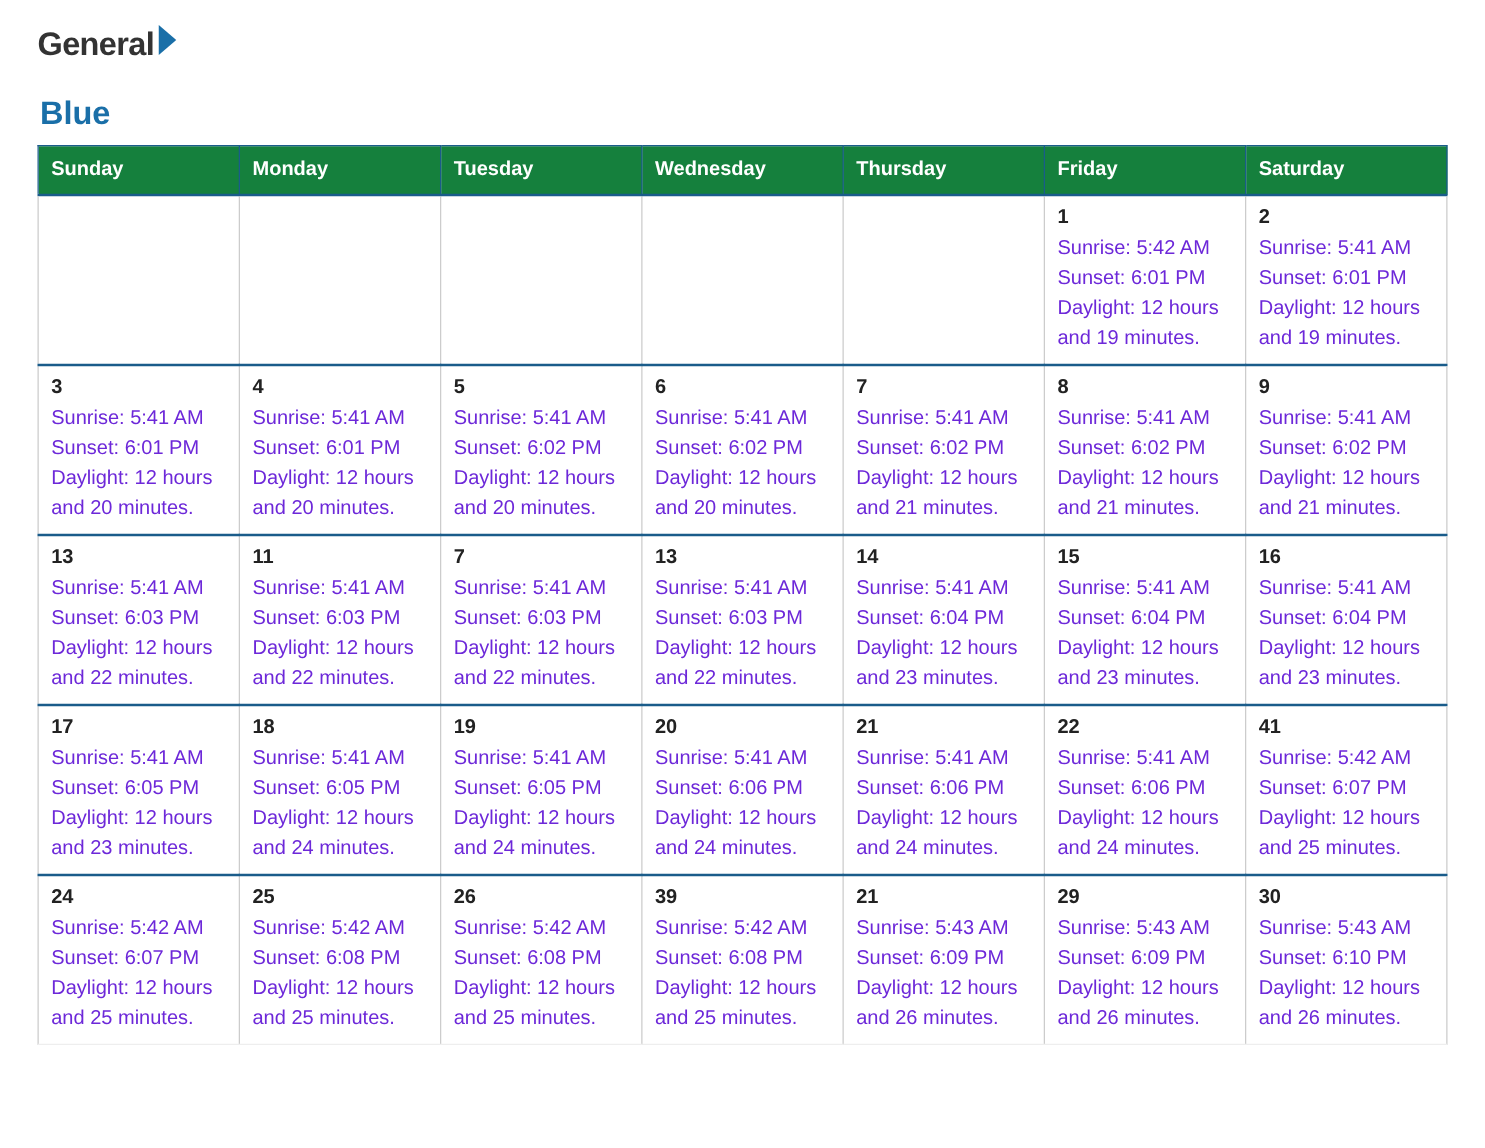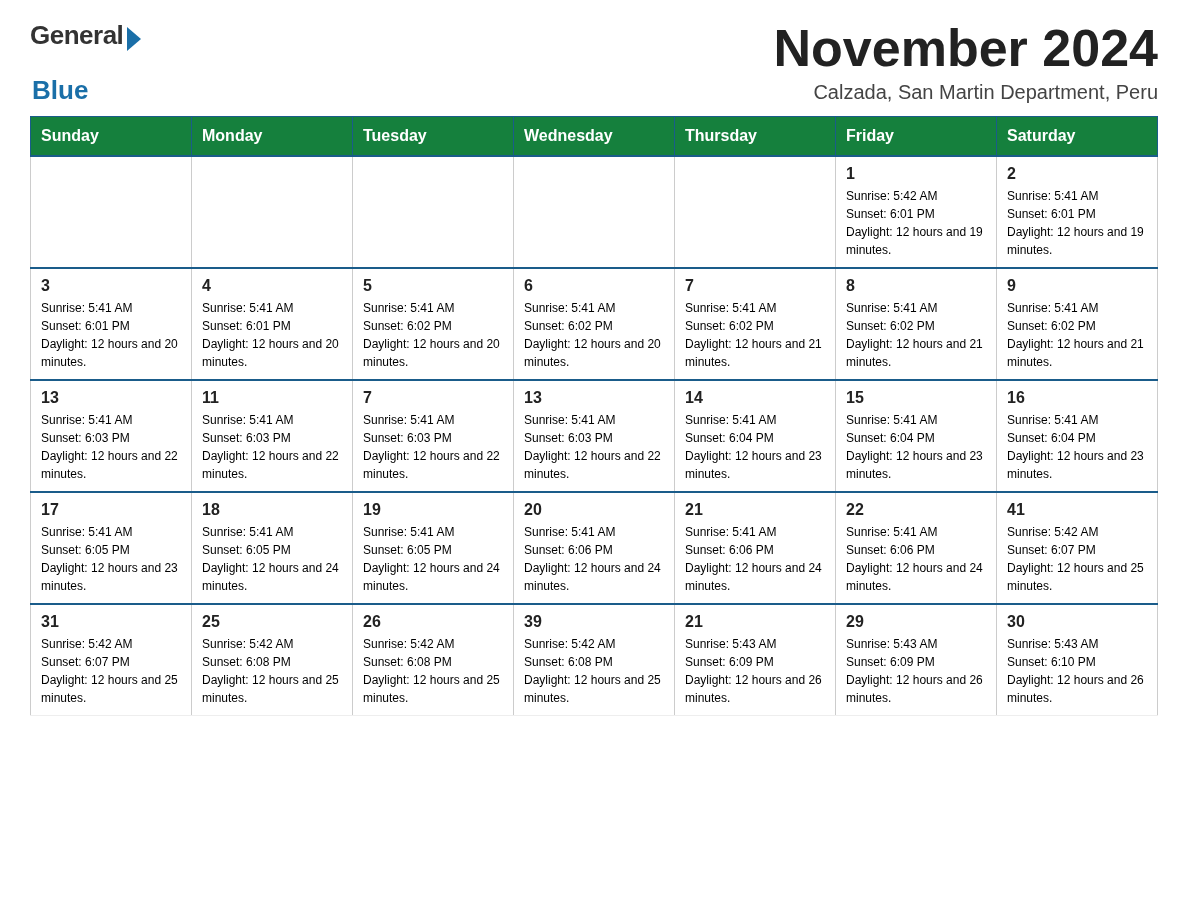--- a/index.html
+++ b/index.html
@@ -16,21 +16,21 @@
       align-items: flex-start;
       margin-bottom: 10px;
     }
     .logo {
       display: flex;
       flex-direction: column;
       align-items: flex-start;
     }
     .logo-top {
       display: flex;
-      align-items: flex-end;
+      align-items: flex-start;
     }
     .logo-general {
       font-size: 26px;
       font-weight: bold;
       color: #333;
       letter-spacing: -0.5px;
     }
     .logo-arrow {
       width: 0;
       height: 0;
@@ -89,42 +89,38 @@
       min-height: 100px;
       background: #fff;
     }
     .day-number {
       font-size: 16px;
       font-weight: bold;
       color: #222;
       margin-bottom: 4px;
     }
     .day-info {
-      font-size: 12px;
-      color: #000000;
+      font-size: 16px;
+      color: #6d28d9;
       line-height: 1.5;
     }
     .empty-cell {
       background: #f9f9f9;
     }
   </style>
 </head>
 <body>
 
 <div class="header-area">
   <div class="logo">
     <div class="logo-top">
       <span class="logo-general">General</span>
       <div class="logo-arrow"></div>
     </div>
     <span class="logo-blue">Blue</span>
-  </div>
-  <div class="title-area">
-    <div class="main-title">November 2024</div>
-    <div class="subtitle">Calzada, San Martin Department, Peru</div>
   </div>
 </div>
 
 <table class="calendar">
   <thead>
     <tr>
     <th>Sunday</th>
         <th>Monday</th>
         <th>Tuesday</th>
         <th>Wednesday</th>
@@ -234,21 +230,21 @@
           <div class="day-number">22</div>
           <div class="day-info">Sunrise: 5:41 AM<br>Sunset: 6:06 PM<br>Daylight: 12 hours and 24 minutes.</div>
         </td>
         <td>
           <div class="day-number">41</div>
           <div class="day-info">Sunrise: 5:42 AM<br>Sunset: 6:07 PM<br>Daylight: 12 hours and 25 minutes.</div>
         </td>
       </tr>
       <tr>
         <td>
-          <div class="day-number">31</div>
+          <div class="day-number">24</div>
           <div class="day-info">Sunrise: 5:42 AM<br>Sunset: 6:07 PM<br>Daylight: 12 hours and 25 minutes.</div>
         </td>
         <td>
           <div class="day-number">25</div>
           <div class="day-info">Sunrise: 5:42 AM<br>Sunset: 6:08 PM<br>Daylight: 12 hours and 25 minutes.</div>
         </td>
         <td>
           <div class="day-number">26</div>
           <div class="day-info">Sunrise: 5:42 AM<br>Sunset: 6:08 PM<br>Daylight: 12 hours and 25 minutes.</div>
         </td>

